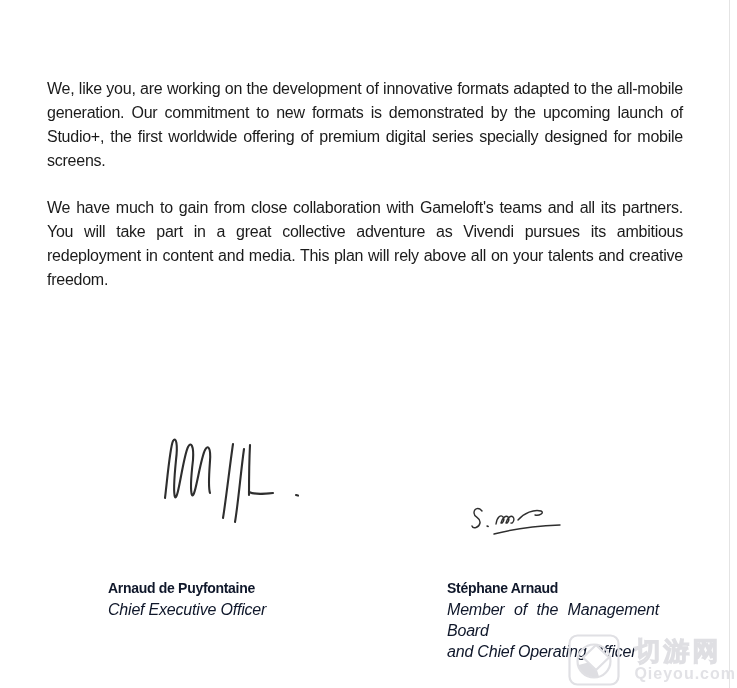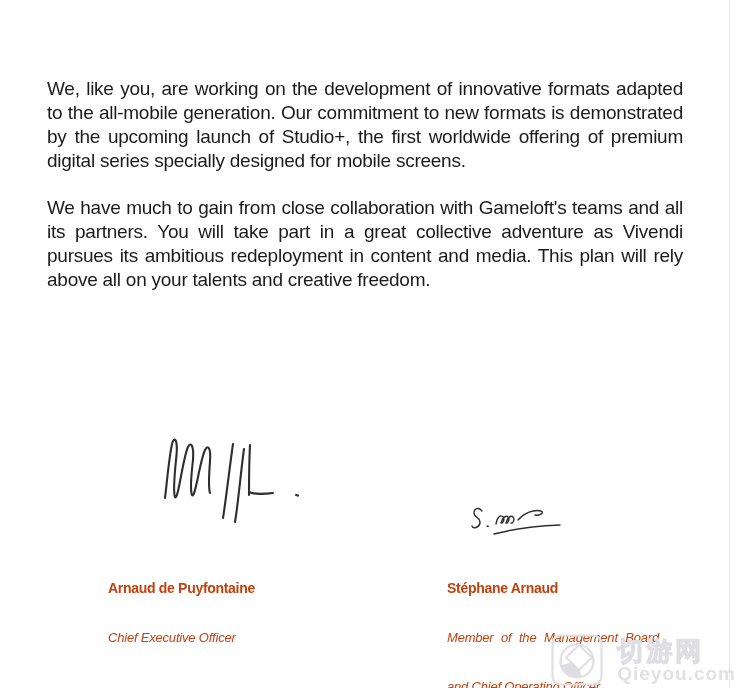--- a/index.html
+++ b/index.html
@@ -22,21 +22,21 @@
     width: 1px;
     height: 100%;
     background: #e4e4e4;
   }
   .letter-body {
     position: absolute;
     left: 47px;
     top: 77px;
     width: 636px;
     color: #1b1b1b;
-    font-size: 19px;
+    font-size: 16px;
     line-height: 24px;
     letter-spacing: -0.25px;
     text-align: justify;
   }
   .letter-body p {
     margin: 0 0 23px 0;
   }
   .sig {
     position: absolute;
   }
@@ -45,35 +45,34 @@
     stroke: #2e2e2e;
     stroke-width: 2.1;
     stroke-linecap: round;
     stroke-linejoin: round;
   }
   .sig.sig-right path {
     stroke-width: 1.4;
   }
   .signatory {
     position: absolute;
-    color: #c2410c;
+    color: #0f172a;
     line-height: 21px;
   }
   .signatory-left  { left: 108px; top: 578px; width: 220px; }
   .signatory-right { left: 447px; top: 578px; width: 212px; }
   .sig-name {
     font-weight: bold;
     font-size: 14px;
     letter-spacing: -0.3px;
   }
   .sig-title {
     font-style: italic;
-    font-size: 13px;
+    font-size: 16px;
     letter-spacing: -0.2px;
-    margin-top: 28px;
   }
   .justify-line {
     text-align: justify;
     text-align-last: justify;
   }
   .watermark {
     position: absolute;
     right: 1px;
     bottom: 2px;
     display: flex;
@@ -84,21 +83,21 @@
   .wm-text { display: flex; flex-direction: column; }
   .wm-cn {
     font-size: 26px;
     font-weight: bold;
     line-height: 28px;
     letter-spacing: 3px;
     color: transparent;
     -webkit-text-stroke: 1.2px #dfdfe3;
   }
   .wm-en {
-    font-size: 19px;
+    font-size: 16px;
     font-weight: bold;
     line-height: 18px;
     letter-spacing: 1px;
     color: #e2e2e6;
   }
 </style>
 </head>
 <body>
 
 <div class="page">

